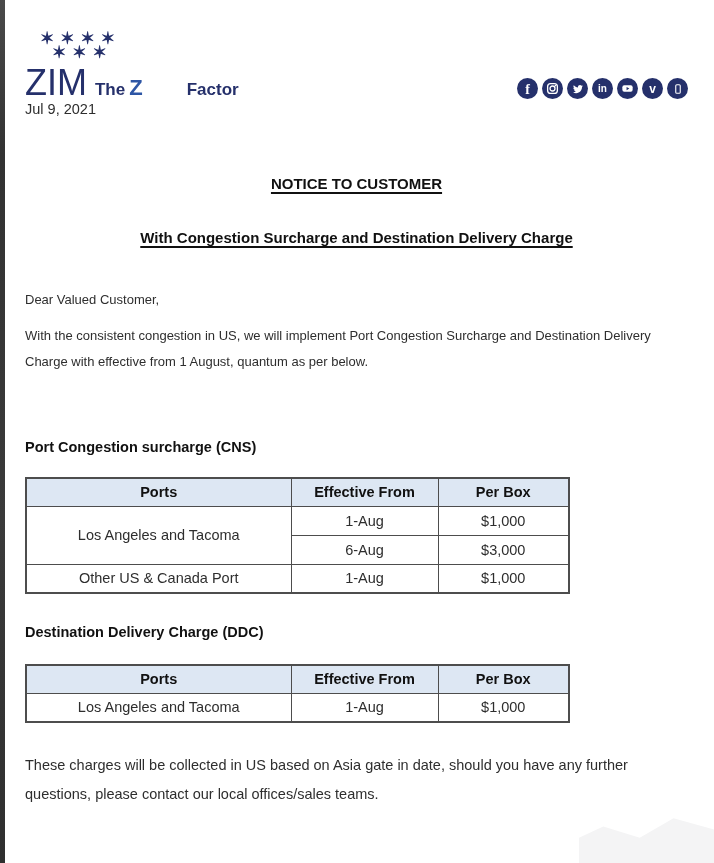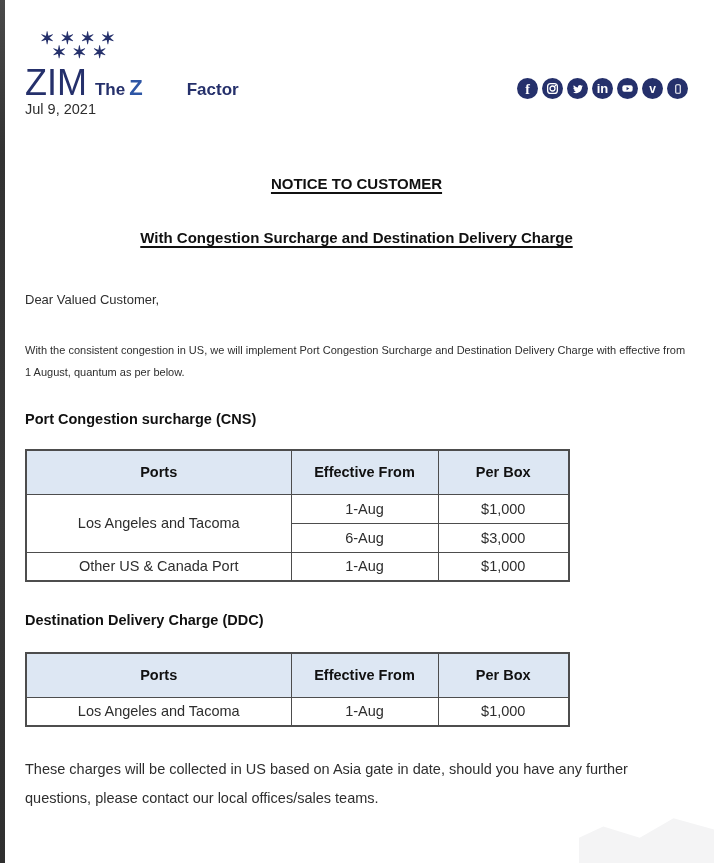--- a/index.html
+++ b/index.html
@@ -48,55 +48,55 @@
 
   .social { display: flex; align-items: center; margin-bottom: 2px; }
   .icon-circle {
     width: 21px; height: 21px; border-radius: 50%;
     background: var(--navy); color: #fff;
     display: flex; align-items: center; justify-content: center;
     margin-left: 4px; cursor: pointer; flex: 0 0 auto;
   }
   .icon-circle svg { display: block; }
   .g-fb { font-family: "Liberation Serif", serif; font-weight: bold; font-size: 14px; margin-top: 2px; }
-  .g-in { font-size: 13px; font-weight: bold; letter-spacing: 0; }
+  .g-in { font-size: 10px; font-weight: bold; letter-spacing: 0; }
   .g-v  { font-size: 12px; font-weight: bold; }
 
   
   .date { font-size: 14.5px; }
   .title {
     margin-top: 58px; text-align: center;
     font-size: 15px; font-weight: bold; color: #111;
     text-decoration: underline; text-decoration-thickness: 2px; text-underline-offset: 3px;
   }
   .subtitle {
     margin-top: 37px; text-align: center;
     font-size: 15px; font-weight: bold; color: #111;
     text-decoration: underline; text-decoration-thickness: 2px; text-underline-offset: 3px;
   }
   .greeting { margin-top: 46px; font-size: 13px; }
   .body-par {
-    margin-top: 32px; font-size: 11px; line-height: 2.0; max-width: 672px;
-  }
-  .sec-heading { margin-top: 28px; font-size: 14.5px; font-weight: bold; color: #111; }
+    margin-top: 16px; font-size: 13px; line-height: 2.0; max-width: 672px;
+  }
+  .sec-heading { margin-top: 64px; font-size: 14.5px; font-weight: bold; color: #111; }
 
   table.charges {
     margin-top: 22px; border-collapse: collapse;
     width: 543px; table-layout: fixed;
     border: 2px solid var(--table-border);
     font-size: 14.5px;
   }
   table.charges th, table.charges td {
     border: 1px solid var(--table-border);
     text-align: center; vertical-align: middle;
     padding: 0;
   }
   table.charges th {
     background: var(--table-header-bg);
-    height: 44px; font-weight: bold; color: #111;
+    height: 28px; font-weight: bold; color: #111;
   }
   table.charges td { height: 29px; }
   .col-ports { width: 265px; }
   .col-eff   { width: 147px; }
   .col-box   { width: 131px; }
 
   .closing {
     margin-top: 28px; font-size: 14.5px; line-height: 2.0; max-width: 672px;
   }
 

